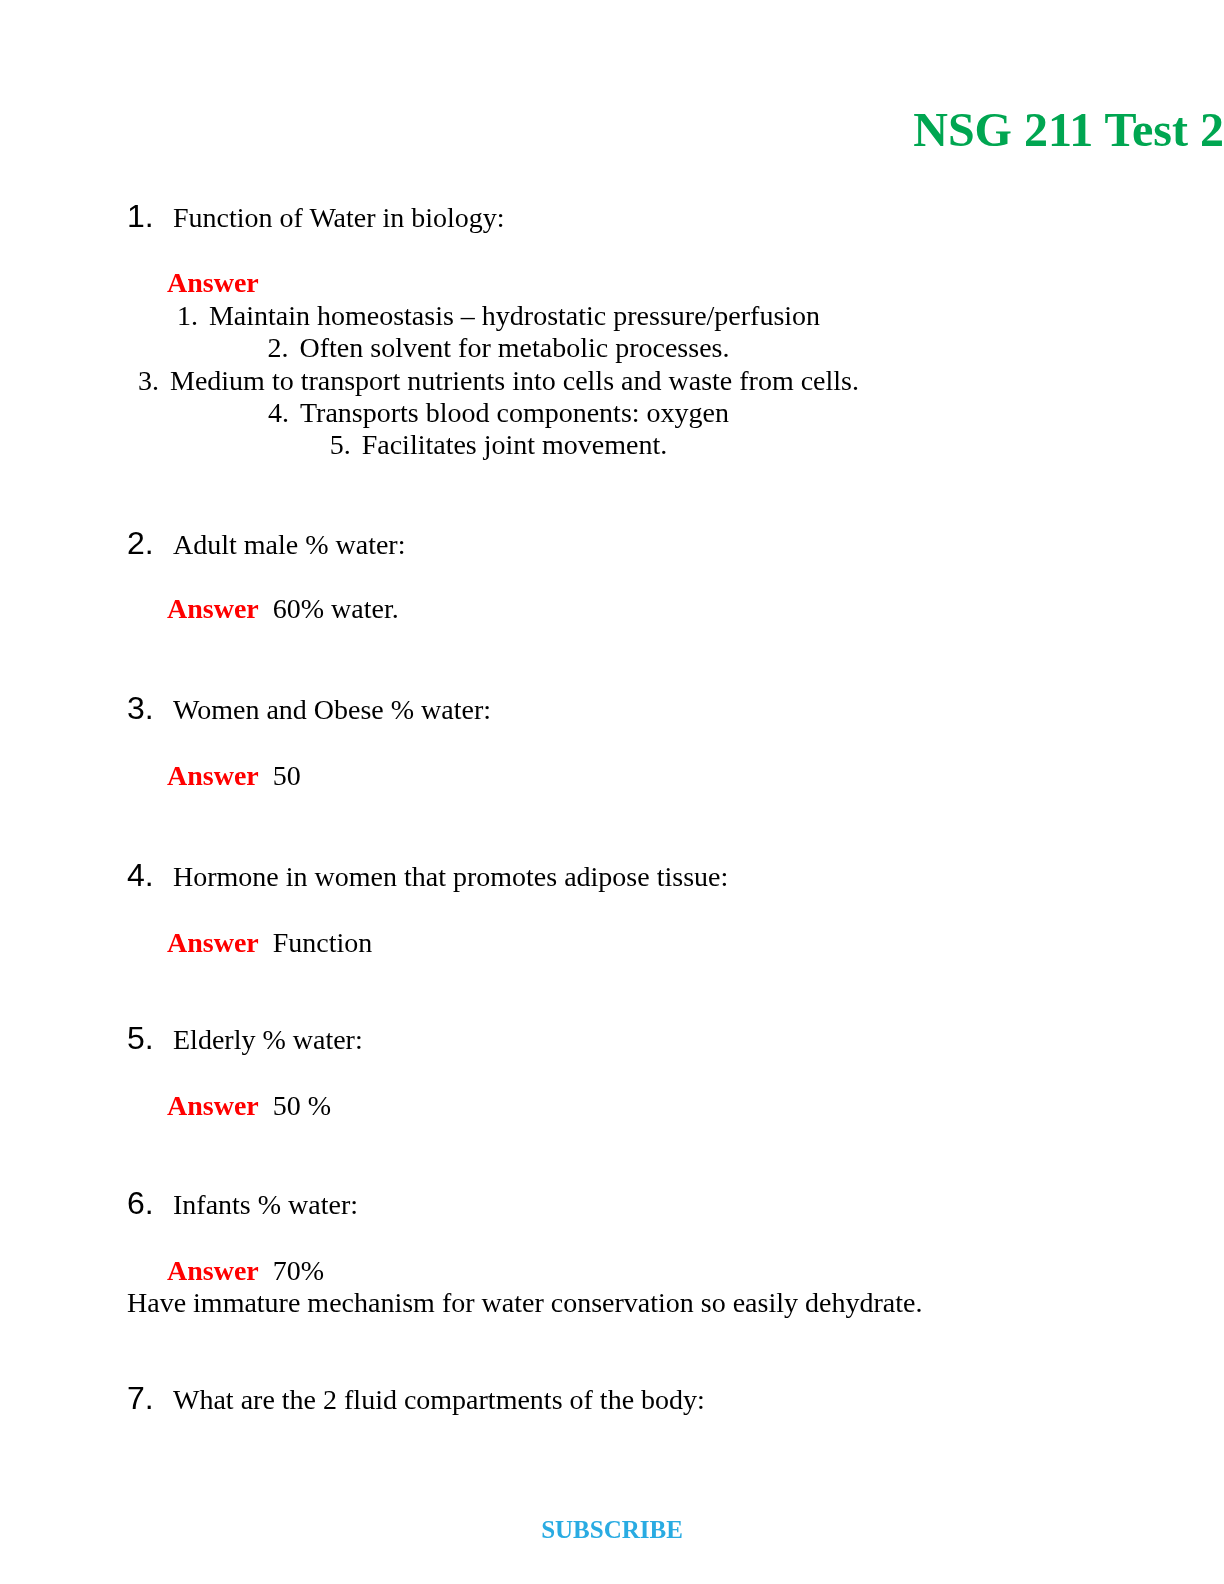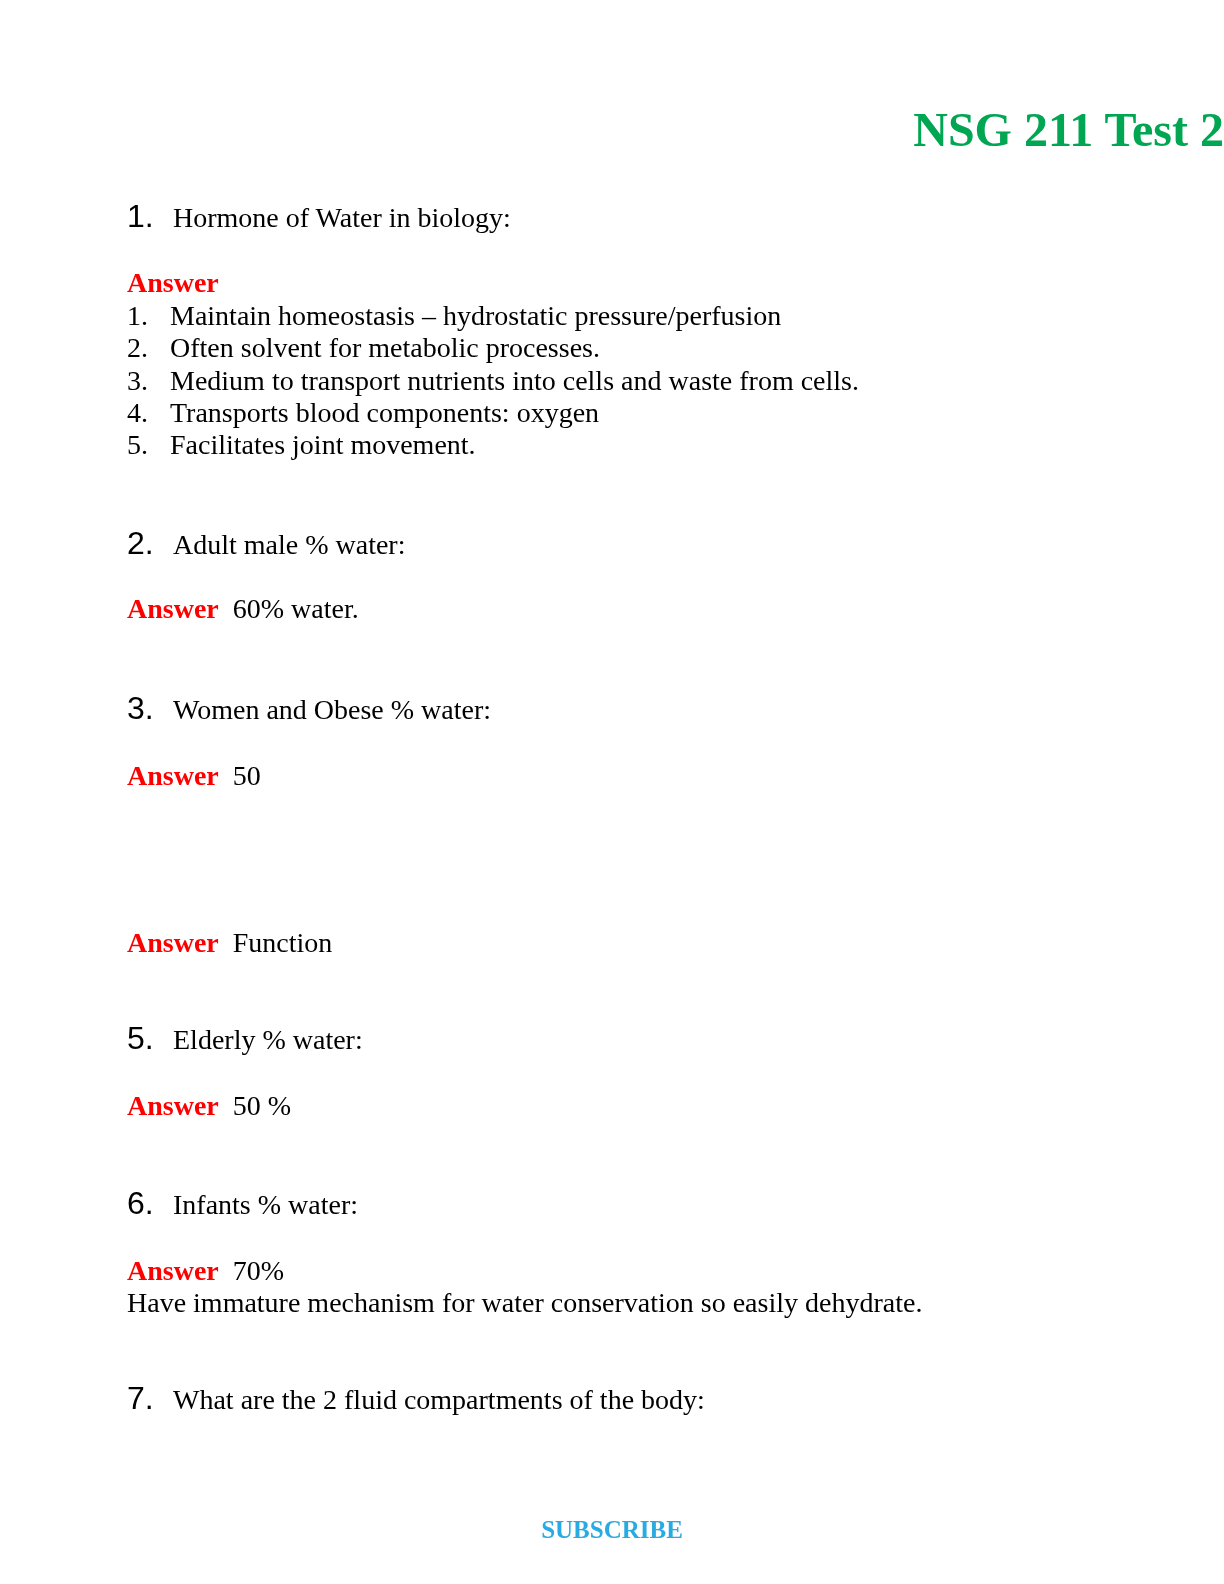--- a/index.html
+++ b/index.html
@@ -38,26 +38,28 @@
   }
   .ans {
     position: absolute;
     left: 127px;
     line-height: 32px;
     white-space: nowrap;
   }
   .answer-label {
     color: #FF0000;
     font-weight: bold;
+    margin-left: 40px;
   }
   .answer-text { margin-left: 14px; }
   .alist {
     position: absolute;
     left: 127px;
     line-height: 32.3px;
+    text-align: center;
   }
   .lnum {
     display: inline-block;
     width: 43px;
   }
   .subscribe-wrap {
     position: absolute;
     top: 1513px;
     left: 0;
     width: 100%;
@@ -73,21 +75,21 @@
   }
 </style>
 </head>
 <body>
 
 <div class="page">
 
   <div class="title">NSG 211 Test 2</div>
 
   <div class="q" style="top:200px">
-    <span class="qnum">1.</span><span>Hormone of Water in biology:</span>
+    <span class="qnum">1.</span><span>Function of Water in biology:</span>
   </div>
   <div class="ans" style="top:267px">
     <span class="answer-label">Answer</span>
   </div>
   <div class="alist" style="top:300px">
     <div><span class="lnum">1.</span><span>Maintain homeostasis – hydrostatic pressure/perfusion</span></div>
     <div><span class="lnum">2.</span><span>Often solvent for metabolic processes.</span></div>
     <div><span class="lnum">3.</span><span>Medium to transport nutrients into cells and waste from cells.</span></div>
     <div><span class="lnum">4.</span><span>Transports blood components: oxygen</span></div>
     <div><span class="lnum">5.</span><span>Facilitates joint movement.</span></div>
@@ -100,20 +102,23 @@
     <span class="answer-label">Answer</span><span class="answer-text">60% water.</span>
   </div>
 
   <div class="q" style="top:692px">
     <span class="qnum">3.</span><span>Women and Obese % water:</span>
   </div>
   <div class="ans" style="top:760px">
     <span class="answer-label">Answer</span><span class="answer-text">50</span>
   </div>
 
+  <div class="q" style="top:859px">
+    <span class="qnum">4.</span><span>Hormone in women that promotes adipose tissue:</span>
+  </div>
   <div class="ans" style="top:927px">
     <span class="answer-label">Answer</span><span class="answer-text">Function</span>
   </div>
 
   <div class="q" style="top:1022px">
     <span class="qnum">5.</span><span>Elderly % water:</span>
   </div>
   <div class="ans" style="top:1090px">
     <span class="answer-label">Answer</span><span class="answer-text">50 %</span>
   </div>

